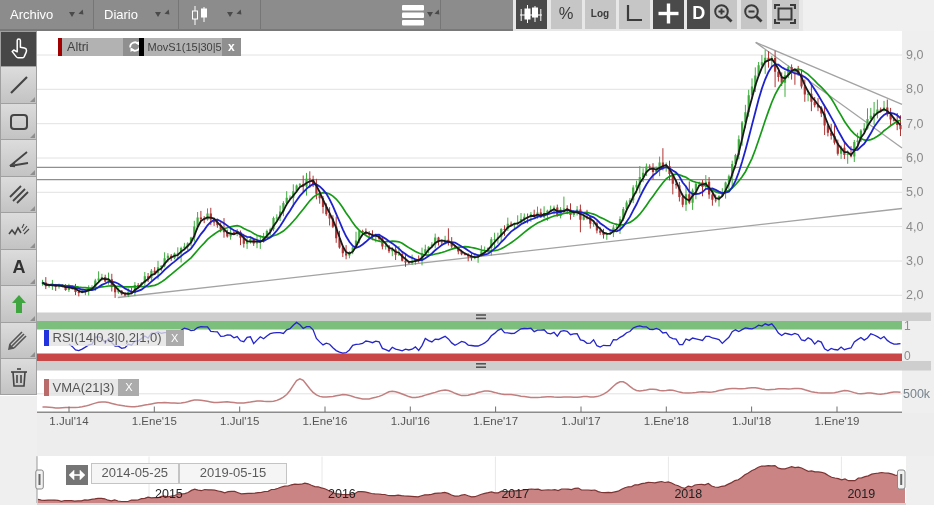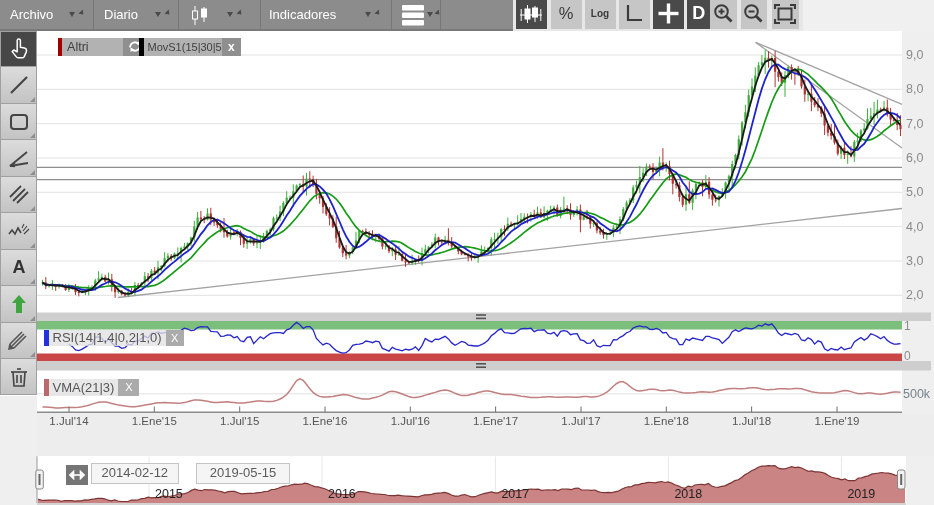--- a/index.html
+++ b/index.html
@@ -176,25 +176,20 @@
      <g stroke="#fff" fill="none">
             <line x1="5" y1="0" x2="5" y2="19"></line>
             <rect x="2.5" y="5" width="5" height="8" fill="#8c8c8c" stroke="#fff"></rect>
             <line x1="14" y1="1" x2="14" y2="16"></line>
             <rect x="11.5" y="3" width="5" height="8" fill="#fff"></rect>
           </g>
    </svg>
    <span class="arr" style="left:48px"></span>
         <span class="arr arr2" style="left:58px"></span>
       </div>
- <div class="menu" style="left:261px;width:131px">
-        <span class="lbl" style="left:8px">Indicadores</span>
-        <span class="arr" style="left:104px"></span>
-        <span class="arr arr2" style="left:114px"></span>
-      </div>
  <div class="menu" style="left:392px;width:49px">
    <svg style="position:absolute;left:10px;top:5px" width="22" height="21" viewBox="0 0 22 21">
           <g fill="#fff">
             <rect x="0" y="0" width="22" height="5.5" rx="1"></rect>
             <rect x="0" y="7.5" width="22" height="5.5" rx="1"></rect>
             <rect x="0" y="15" width="22" height="5.5" rx="1"></rect>
           </g>
         </svg>
    <span class="arr" style="left:35px"></span>
         <span class="arr arr2" style="left:43px"></span>
@@ -357,31 +352,31 @@
         </svg></span>
     </div>
 <div class="tag" style="left:139px;top:37.8px">
       <span class="bar" style="background:#000"></span>
       <span class="txt" style="width:78px;font-size:11px;padding-left:4px">MovS1(15|30|5</span>
       <span class="btn" style="width:19.5px;font-size:12px;line-height:18px;font-weight:bold">x</span>
     </div>
 
 <div class="ilab" style="left:43.5px;top:329.5px">
       <span class="bar" style="background:#2233dd"></span>
-      <span class="txt" style="height:16px">RSI(14|1,4|0,2|1,0)</span>
+      <span class="txt" style="height:16px">RSI(14|0,3|0,2|1,0)</span>
       <span class="x" style="width:18px;line-height:16px">X</span>
     </div>
 <div class="ilab" style="left:43.5px;top:378.5px">
       <span class="bar" style="background:#b96a6a"></span>
       <span class="txt" style="height:17px;line-height:17px">VMA(21|3)</span>
       <span class="x" style="width:21px;line-height:17px">X</span>
     </div>
 
 <div id="nvarrow"><svg width="16" height="10" viewBox="0 0 16 10" style="margin-top:5px">
         <g stroke="#fff" stroke-width="1.6" fill="#fff">
           <line x1="2" y1="5" x2="14" y2="5"></line>
           <path d="M4.5,1.5 L1,5 L4.5,8.5Z"></path>
           <path d="M11.5,1.5 L15,5 L11.5,8.5Z"></path>
         </g>
       </svg></div>
-<div class="dbox" style="left:90.6px;width:88.5px">2014-02-12</div>
-<div class="dbox" style="left:196px;width:94px">2019-05-15</div>
+<div class="dbox" style="left:90.6px;width:88.5px">2014-05-25</div>
+<div class="dbox" style="left:179px;width:108px">2019-05-15</div>
 </div>
 
 </body></html>

